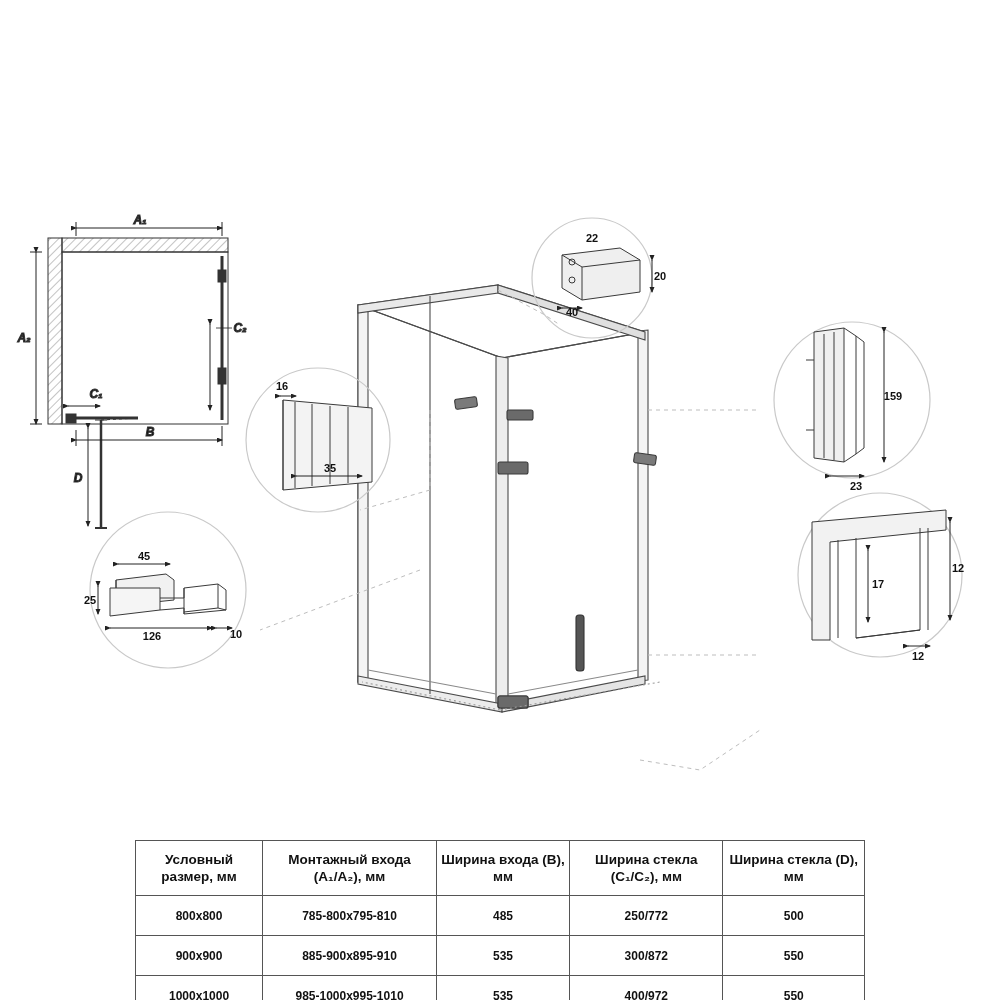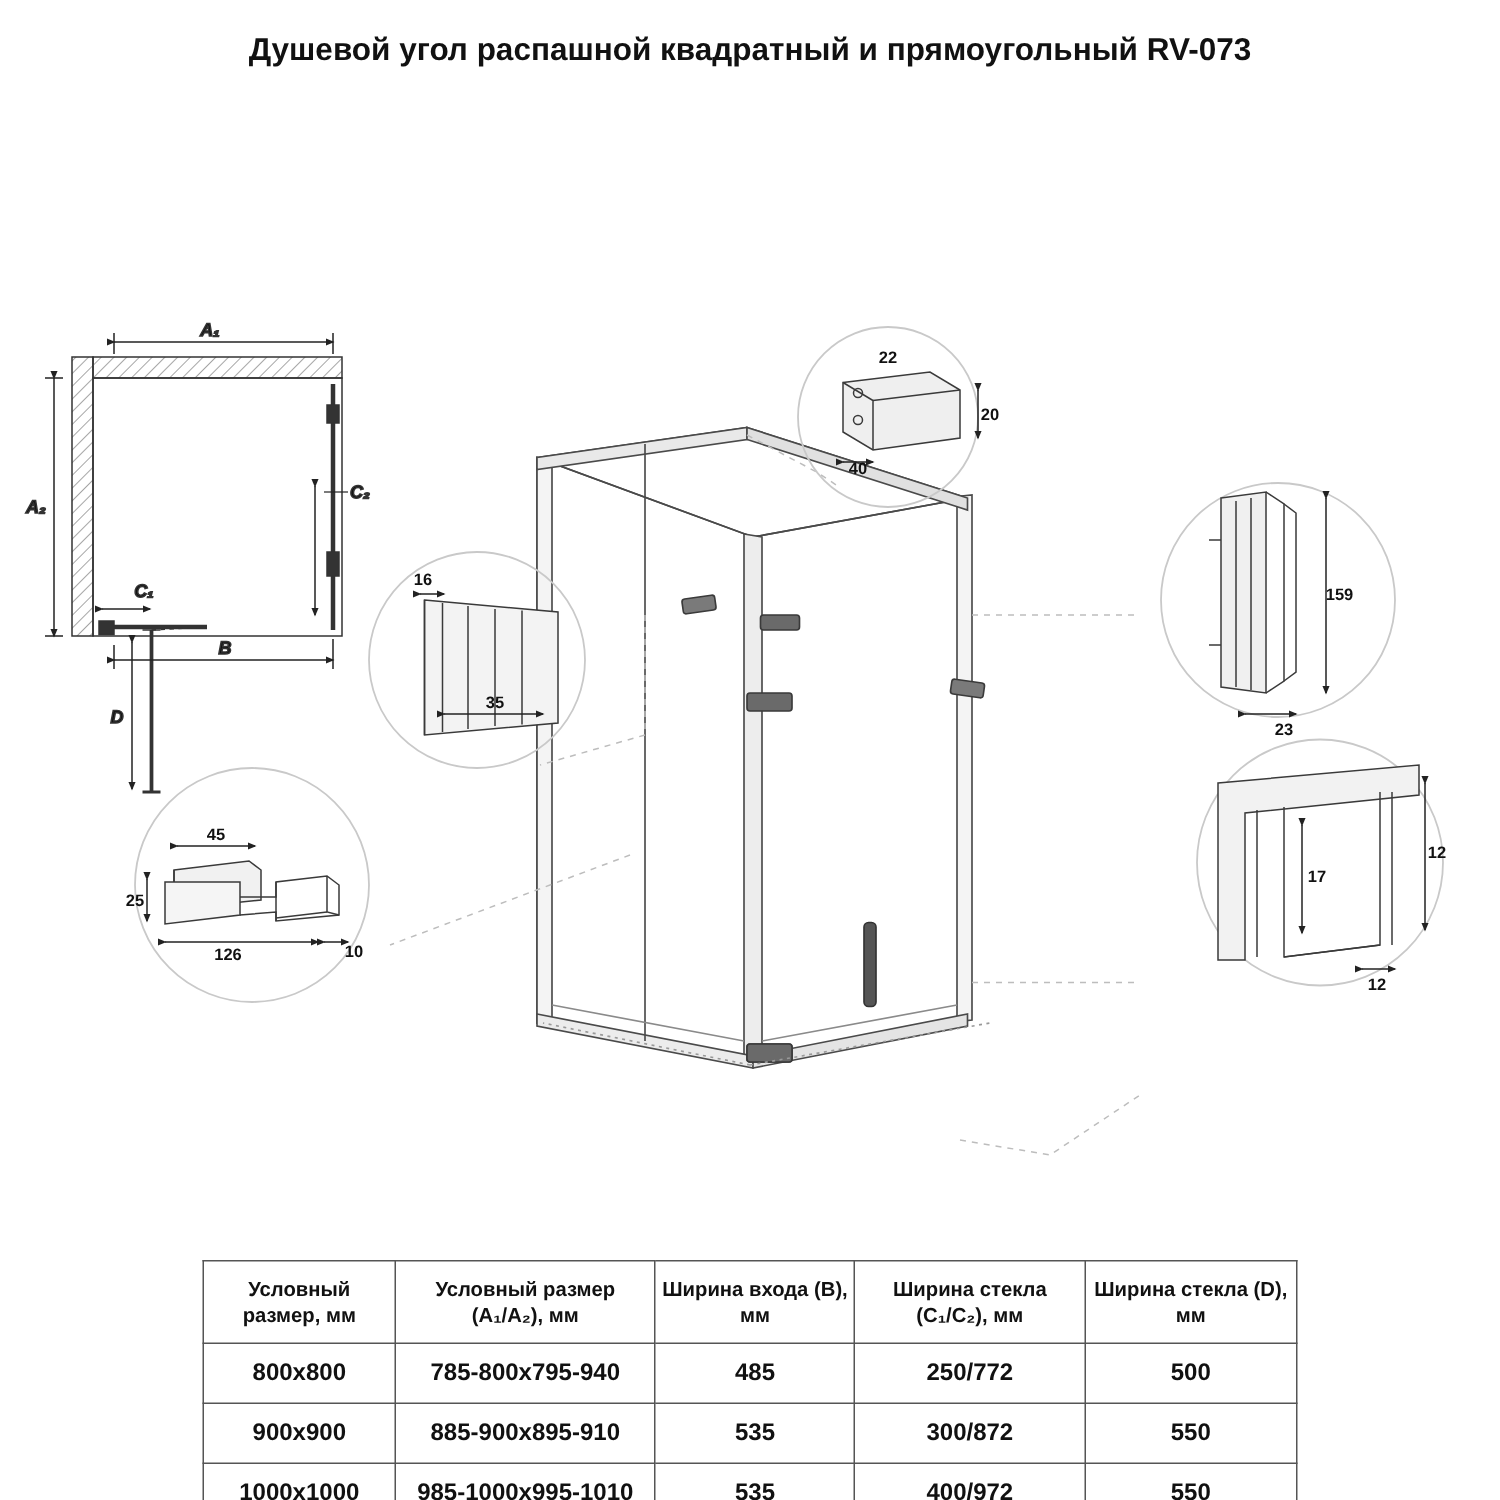--- a/index.html
+++ b/index.html
@@ -59,42 +59,41 @@
   }
   .spec-table th {
     font-weight: bold;
     height: 46px;
     line-height: 17px;
     font-size: 13.5px;
   }
   .spec-table td {
     font-weight: bold;
     height: 31px;
-    font-size: 16px;
+    font-size: 12px;
   }
   .spec-table .col0 { width: 125px; margin-top: 34px; }
   .spec-table .col1 { width: 175px; }
   .spec-table .col2 { width: 133px; border-radius: 23px; }
   .spec-table .col3 { width: 155px; margin-top: 12px; }
   .spec-table .col4 { width: 142px; }
 
   svg text {
     font-family: "Liberation Sans", sans-serif;
     fill: #111111;
   }
   .dim-label { font-size: 11px; font-weight: bold; }
   .lbl-big { font-size: 12px; font-weight: bold; font-style: italic; }
 </style>
 </head>
 <body>
 
 <div id="page">
 
   <div class="title">
-    <span>Душевой угол распашной квадратный и прямоугольный RV-073</span>
   </div>
 
   <svg id="schematic" viewBox="0 0 1000 720">
     <defs>
       <pattern id="hatchwall" width="6" height="6" patternUnits="userSpaceOnUse" patternTransform="rotate(45)">
         <line x1="0" y1="0" x2="0" y2="6" stroke="#888" stroke-width="1"></line>
       </pattern>
       <marker id="arr" markerWidth="7" markerHeight="7" refX="6" refY="3" orient="auto">
         <path d="M0,0 L7,3 L0,6 z" fill="#222"></path>
       </marker>
@@ -284,30 +283,30 @@
       <text class="dim-label" x="152" y="530" text-anchor="middle">126</text>
       <line x1="216" y1="518" x2="232" y2="518" stroke="#222" marker-start="url(#arrs)" marker-end="url(#arrs)"></line>
       <text class="dim-label" x="236" y="528" text-anchor="middle">10</text>
     </g>
   </svg>
 
   <table class="spec-table">
     <thead>
       <tr>
         <th class="col0">Условный размер, мм</th>
-        <th class="col1">Условный размер (A₁/A₂), мм</th>
+        <th class="col1">Монтажный входа (A₁/A₂), мм</th>
         <th class="col2">Ширина входа (B), мм</th>
         <th class="col3">Ширина стекла (C₁/C₂), мм</th>
         <th class="col4">Ширина стекла (D), мм</th>
       </tr>
     </thead>
     <tbody>
       <tr>
         <td>800x800</td>
-        <td>785-800x795-940</td>
+        <td>785-800x795-810</td>
         <td>485</td>
         <td>250/772</td>
         <td>500</td>
       </tr>
       <tr>
         <td>900x900</td>
         <td>885-900x895-910</td>
         <td>535</td>
         <td>300/872</td>
         <td>550</td>

